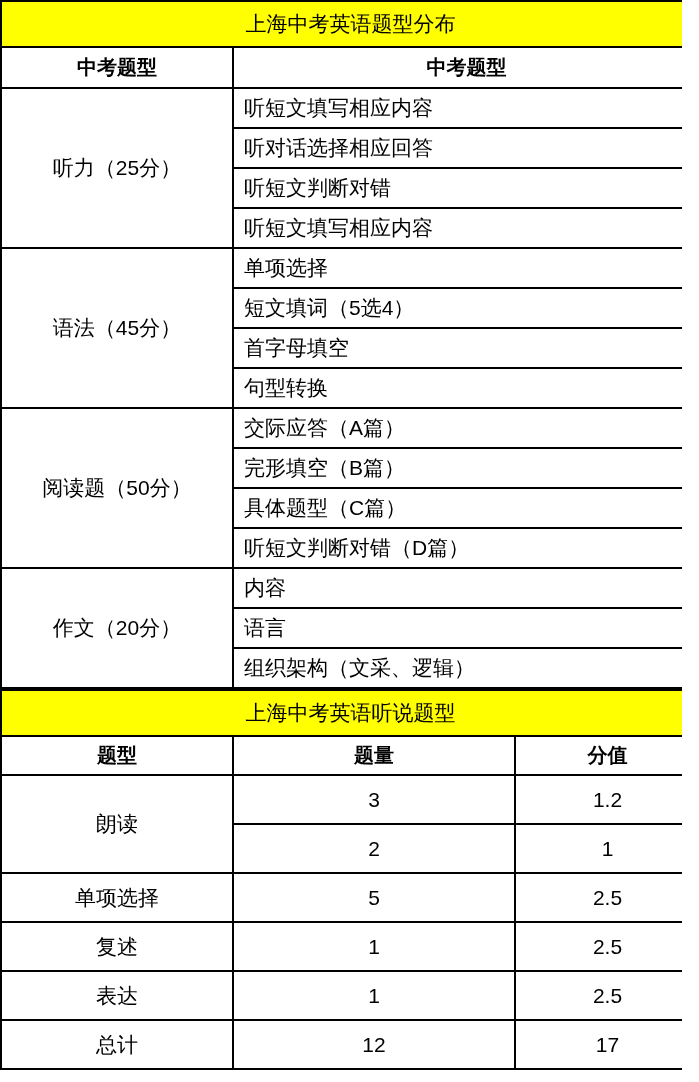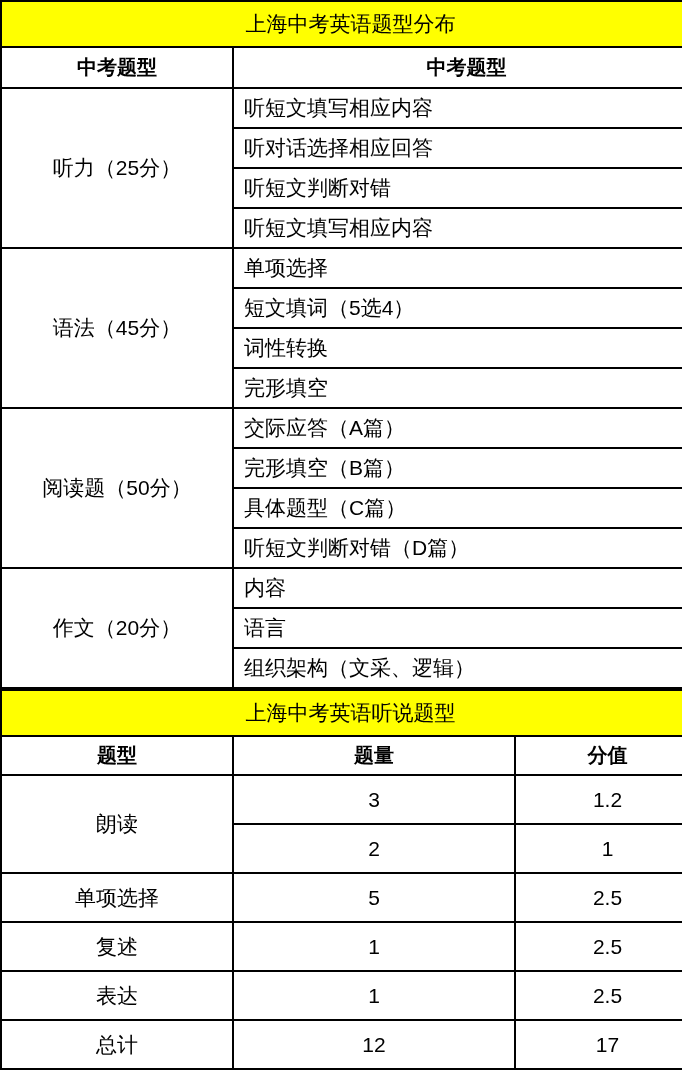--- a/index.html
+++ b/index.html
@@ -91,24 +91,24 @@
         </tr>
 
       <tr class="row">
         <td rowspan="4">语法（45分）</td>
         <td class="item">单项选择</td>
       </tr>
       <tr class="row">
           <td class="item">短文填词（5选4）</td>
         </tr>
       <tr class="row">
-          <td class="item">词性转换</td>
+          <td class="item">首字母填空</td>
         </tr>
       <tr class="row">
-          <td class="item">完形填空</td>
+          <td class="item">句型转换</td>
         </tr>
 
       <tr class="row">
         <td rowspan="4">阅读题（50分）</td>
         <td class="item">交际应答（A篇）</td>
       </tr>
       <tr class="row">
           <td class="item">完形填空（B篇）</td>
         </tr>
       <tr class="row">

